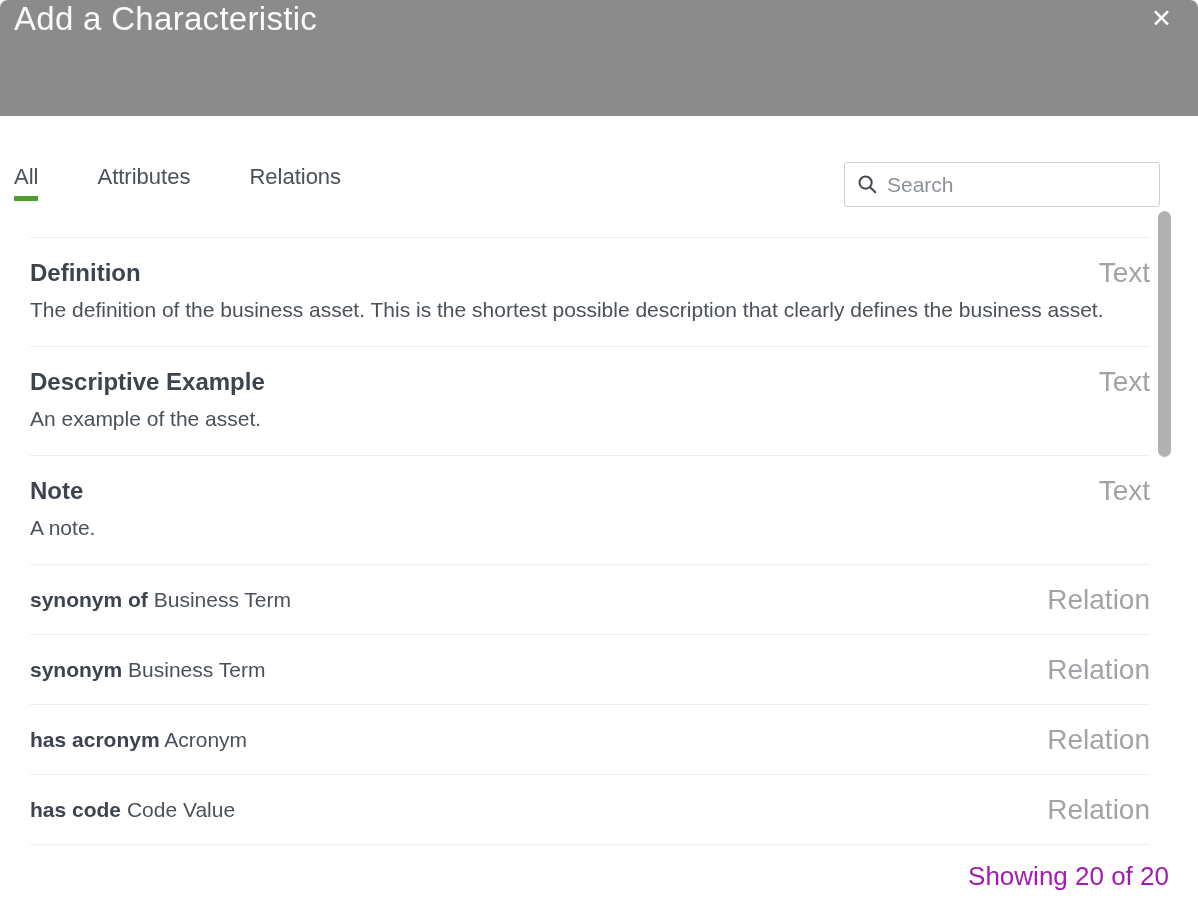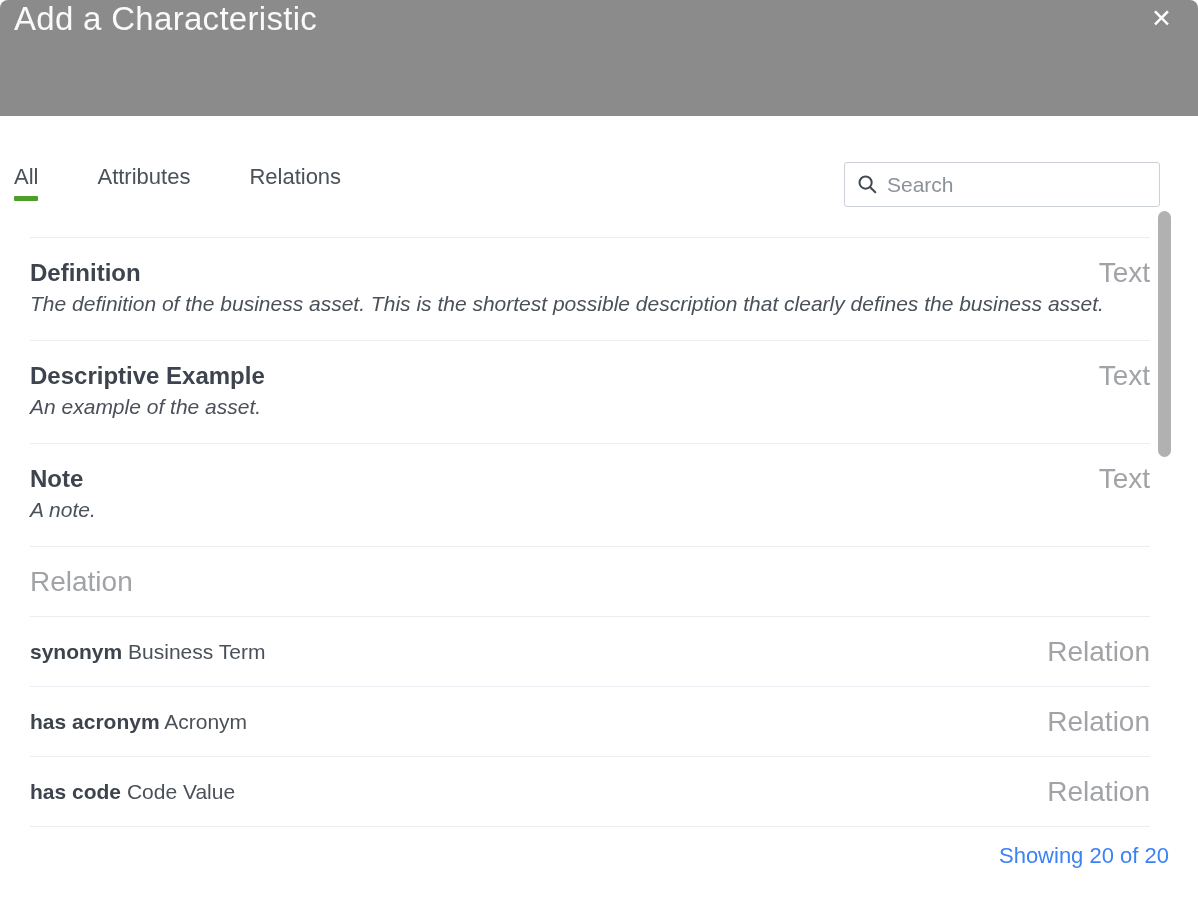--- a/index.html
+++ b/index.html
@@ -105,39 +105,38 @@
   .type-label {
     font-size:28px;
     color:var(--muted-text, #a1a3a6);
     line-height:28px;
   }
   .attr-desc {
     font-size:21px;
     color:var(--body-text, #4a5159);
     line-height:30px;
     max-width:1090px;
-    margin-top:2px;
-    font-style:italic;
+    margin-top:8px;
   }
   .row-rel {
     height:70px;
     display:flex;
     align-items:center;
     justify-content:space-between;
   }
   .rel-text { font-size:21px; }
   .rel-role { font-weight:bold; color:var(--heading-text, #3f464f); }
   .rel-target { color:var(--body-text, #4a5159); }
 
   
   .list-footer {
     text-align:right;
     margin:16px 29px 0 30px;
-    font-size:22px;
-    color:#3b82f6;
+    font-size:26px;
+    color:#a21caf;
   }
 
   
   .scrollbar-thumb {
     position:absolute;
     left:1158px;
     top:211px;
     width:13px;
     height:246px;
     background:var(--scrollbar-thumb, #b1b1b1);
@@ -200,20 +199,24 @@
     <div class="attr-desc">An example of the asset.</div>
   </div>
       <div class="row row-attr">
     <div class="row-head">
       <span class="attr-name">Note</span>
       <span class="type-label">Text</span>
     </div>
     <div class="attr-desc">A note.</div>
   </div>
       <div class="row row-rel">
+    <span class="rel-text">
+      <span class="rel-role">synonym of</span>
+      <span class="rel-target">Business Term</span>
+    </span>
     <span class="type-label">Relation</span>
   </div>
       <div class="row row-rel">
     <span class="rel-text">
       <span class="rel-role">synonym</span>
       <span class="rel-target">Business Term</span>
     </span>
     <span class="type-label">Relation</span>
   </div>
       <div class="row row-rel">

